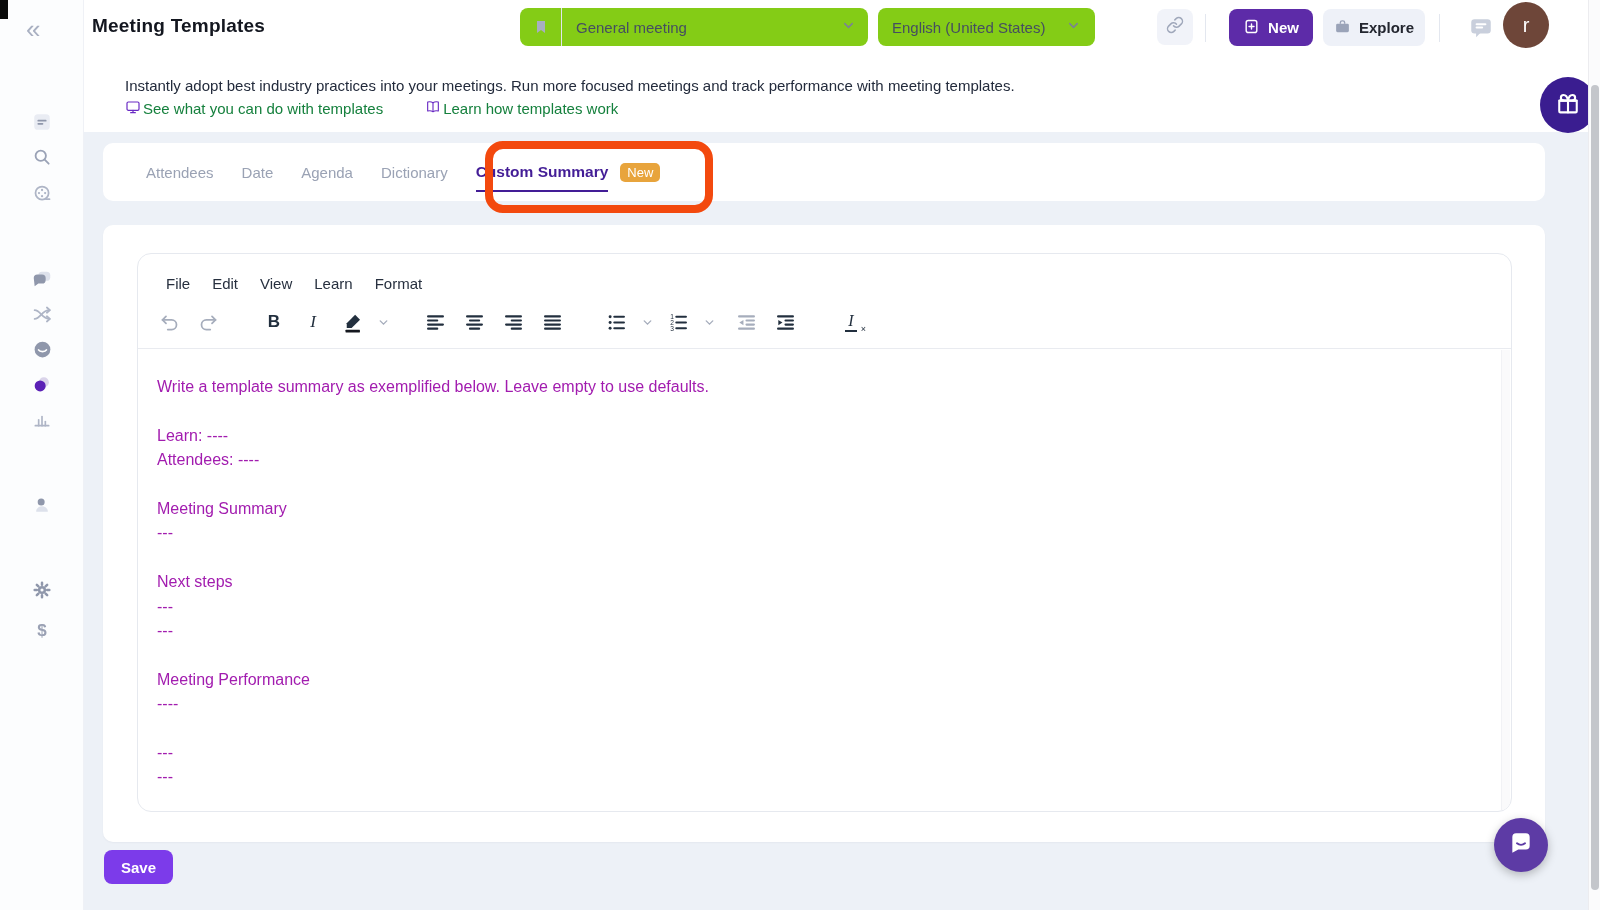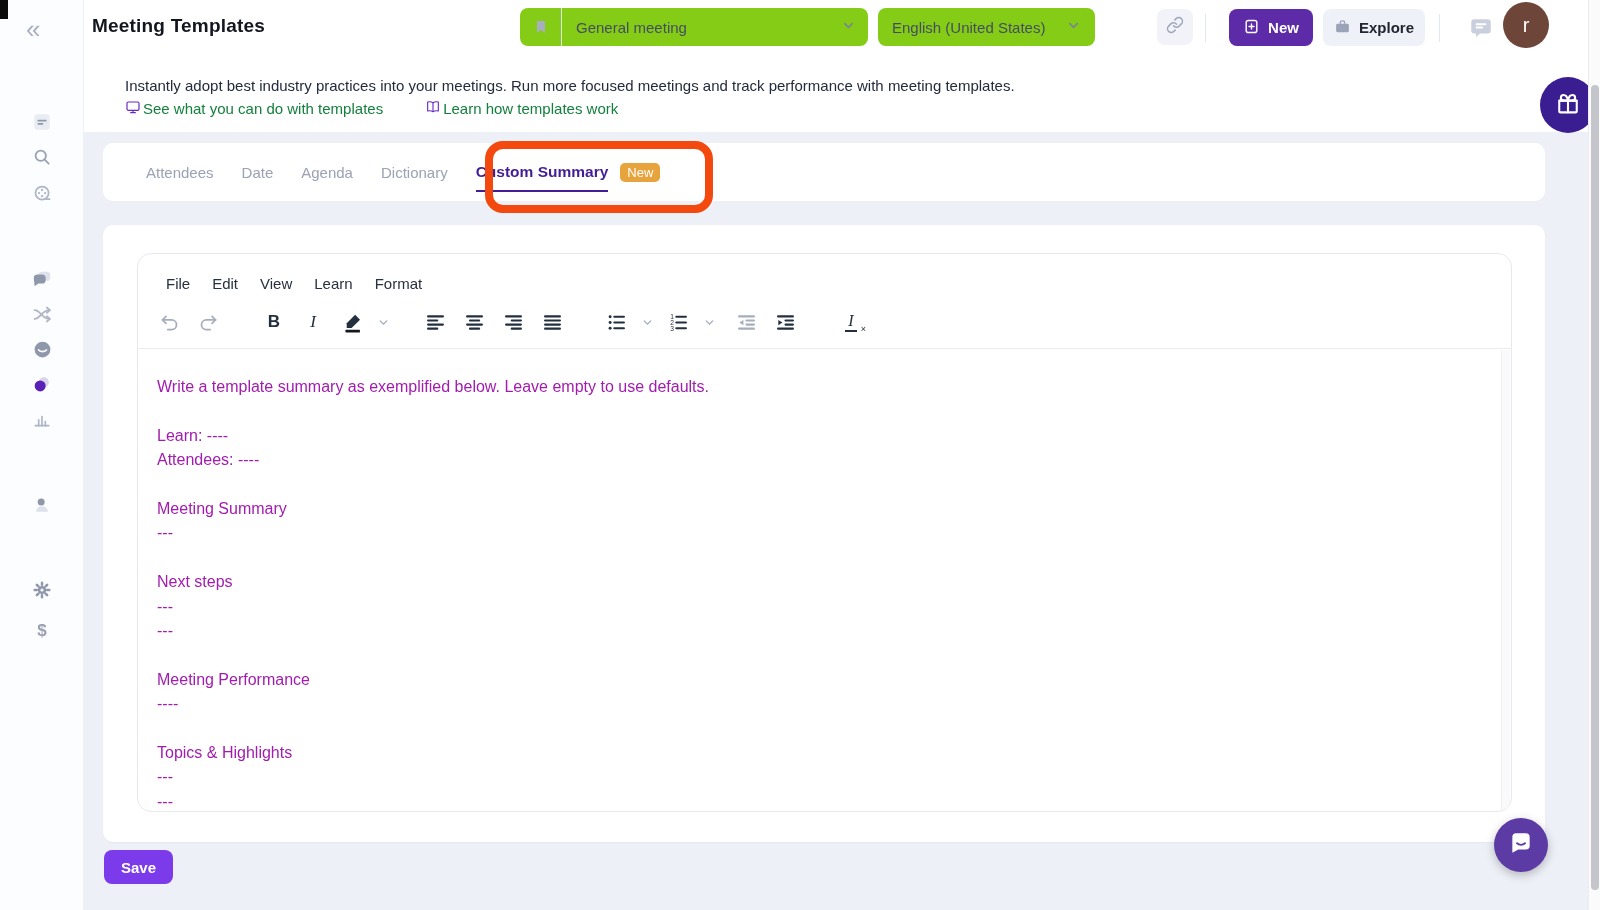--- a/index.html
+++ b/index.html
@@ -431,21 +431,20 @@
         <div class="ed-line">Meeting Summary</div>
         <div class="ed-line">---</div>
         <div class="ed-line"></div>
         <div class="ed-line">Next steps</div>
         <div class="ed-line">---</div>
         <div class="ed-line">---</div>
         <div class="ed-line"></div>
         <div class="ed-line">Meeting Performance</div>
         <div class="ed-line">----</div>
         <div class="ed-line"></div>
-        <div class="ed-line">Topics &amp; Highlights</div>
         <div class="ed-line">---</div>
         <div class="ed-line">---</div>
       </div>
 
       <div class="ed-scrolltrack"></div>
     </div>
   </section>
 
   <button class="save-btn">Save</button>
 

